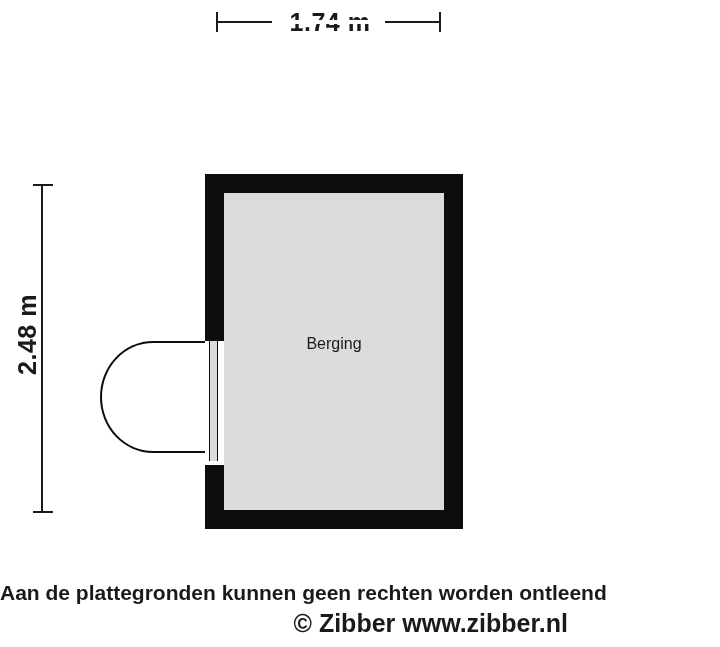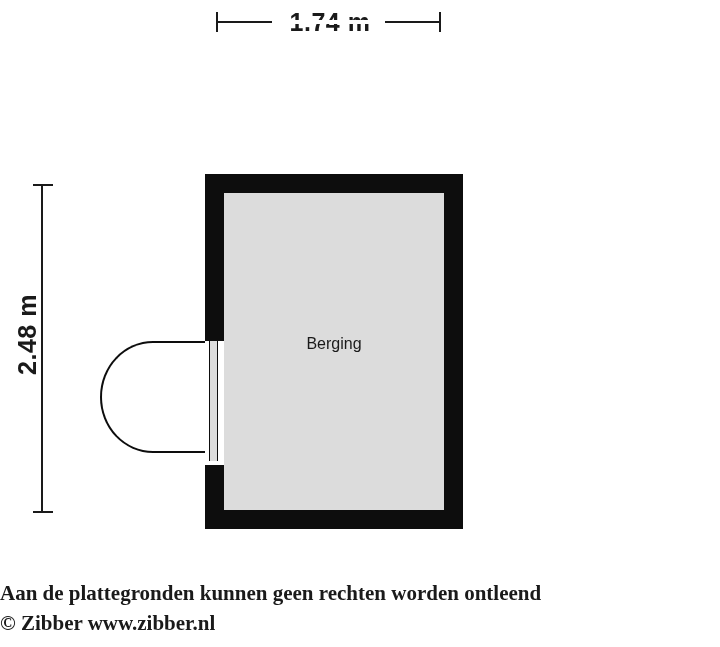--- a/index.html
+++ b/index.html
@@ -162,32 +162,31 @@
     box-sizing: border-box;
     background: transparent;
   }
 
   
   .footer {
     position: absolute;
     left: 0;
     top: 578px;
     width: 568px;
-    text-align: left;
-    font-family: Liberation Serif, serif;
+    text-align: right;
   }
   .footer-line1 {
     font-size: 21px;
     font-weight: bold;
     color: #1a1a1a;
     line-height: 30px;
     white-space: nowrap;
   }
   .footer-line2 {
-    font-size: 21px;
+    font-size: 25px;
     font-weight: bold;
     color: #1a1a1a;
     line-height: 30px;
     white-space: nowrap;
   }
 </style>
 </head>
 <body>
 
 <div id="floorplan">

